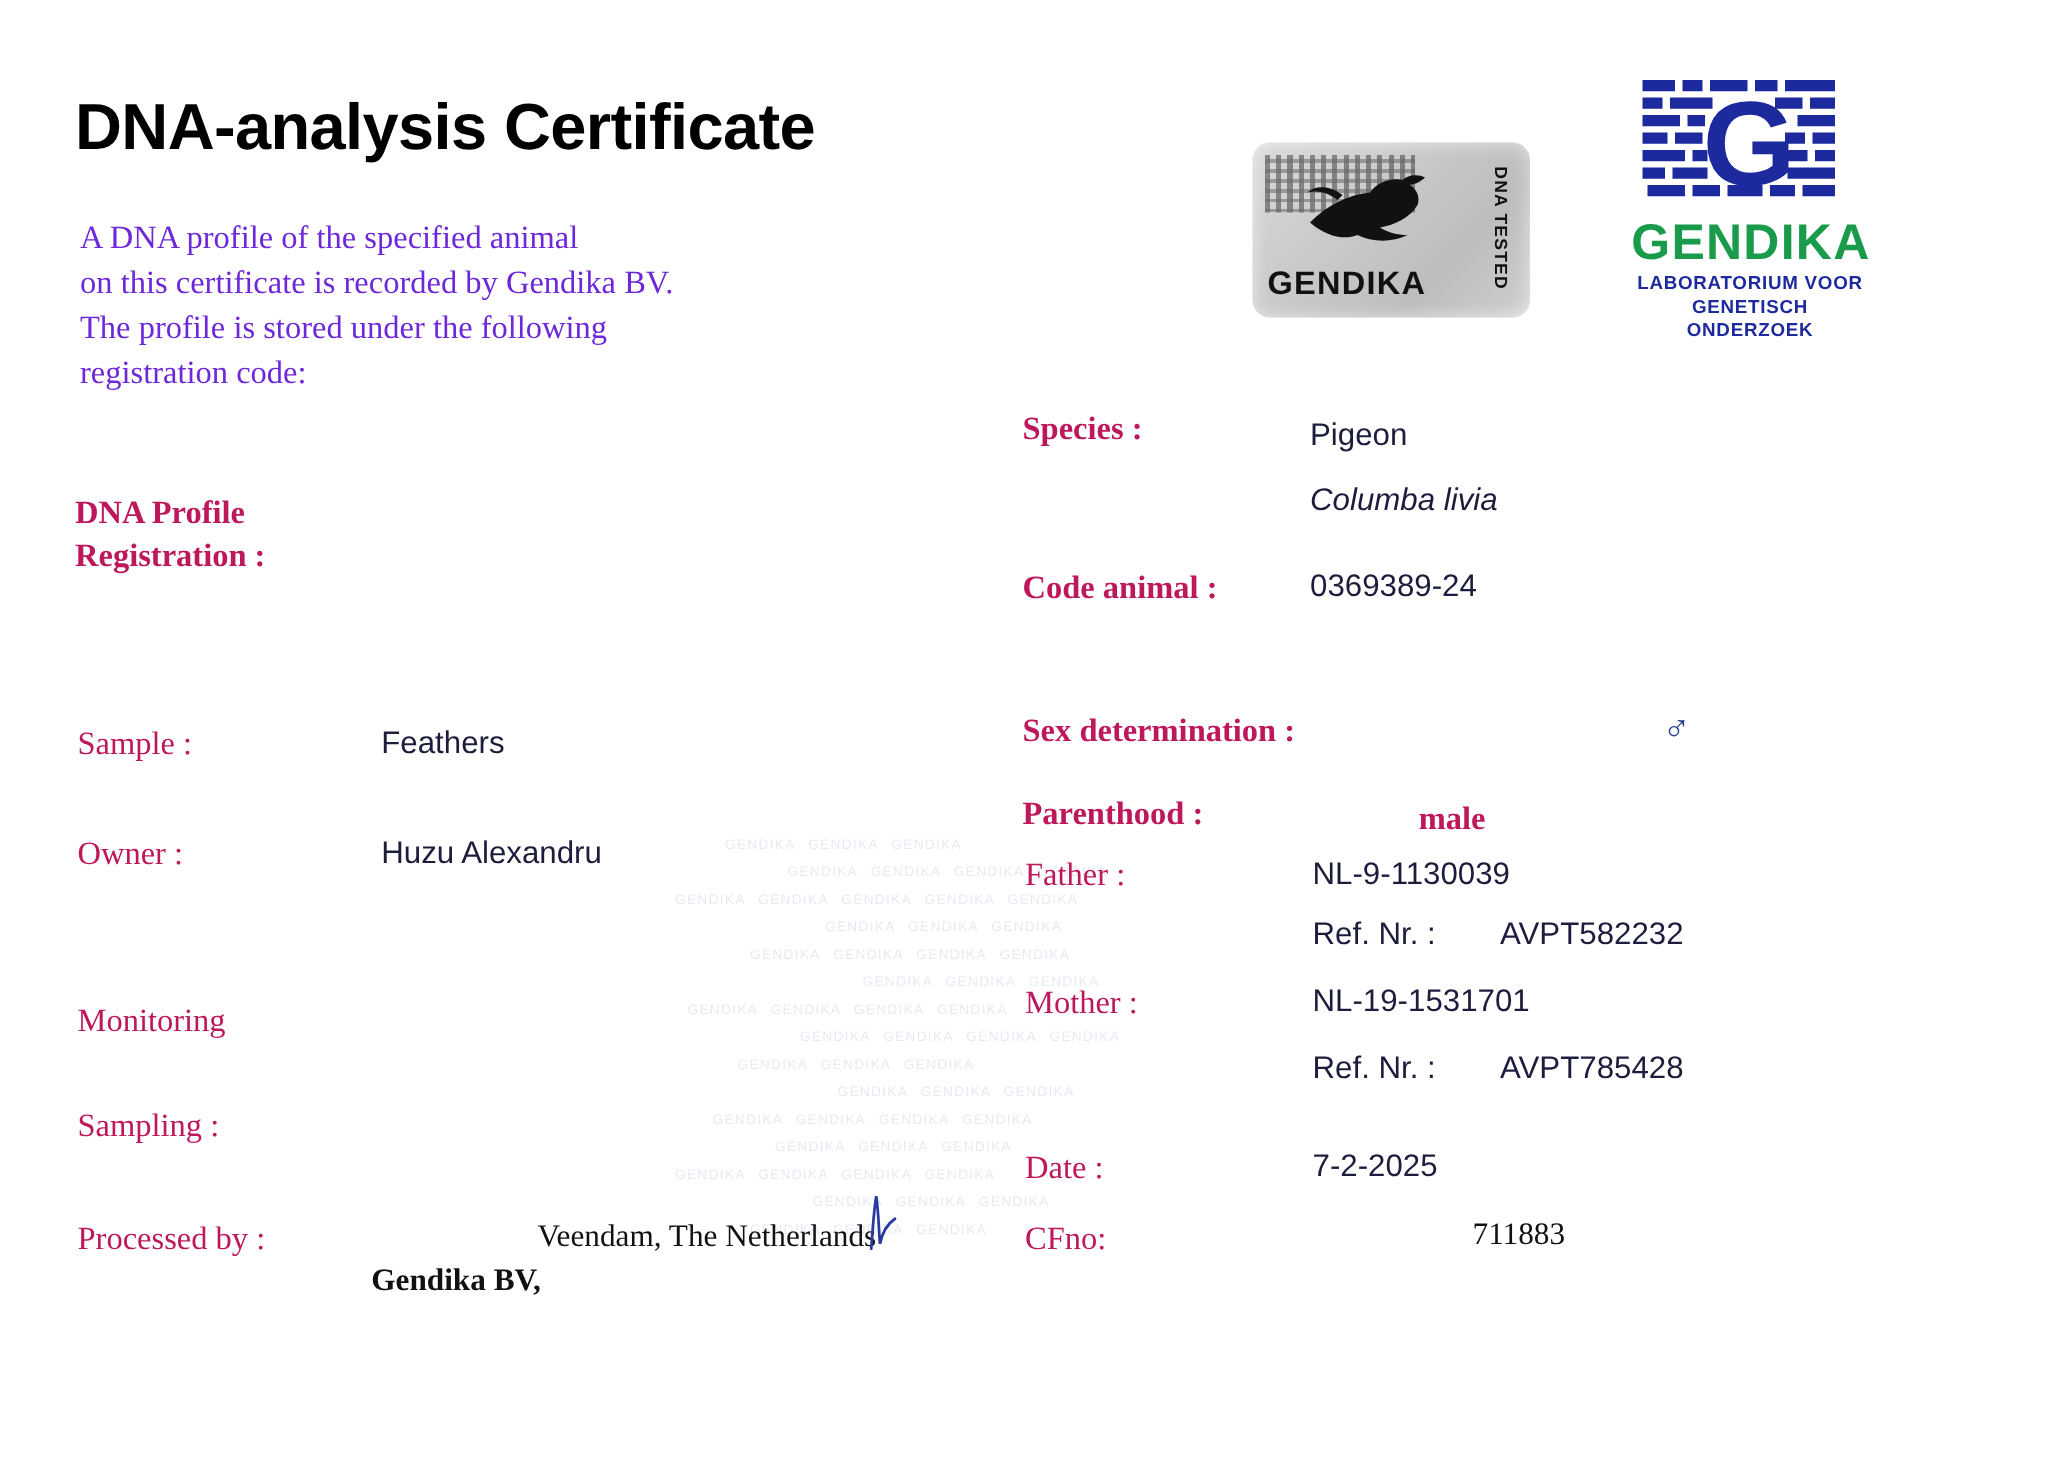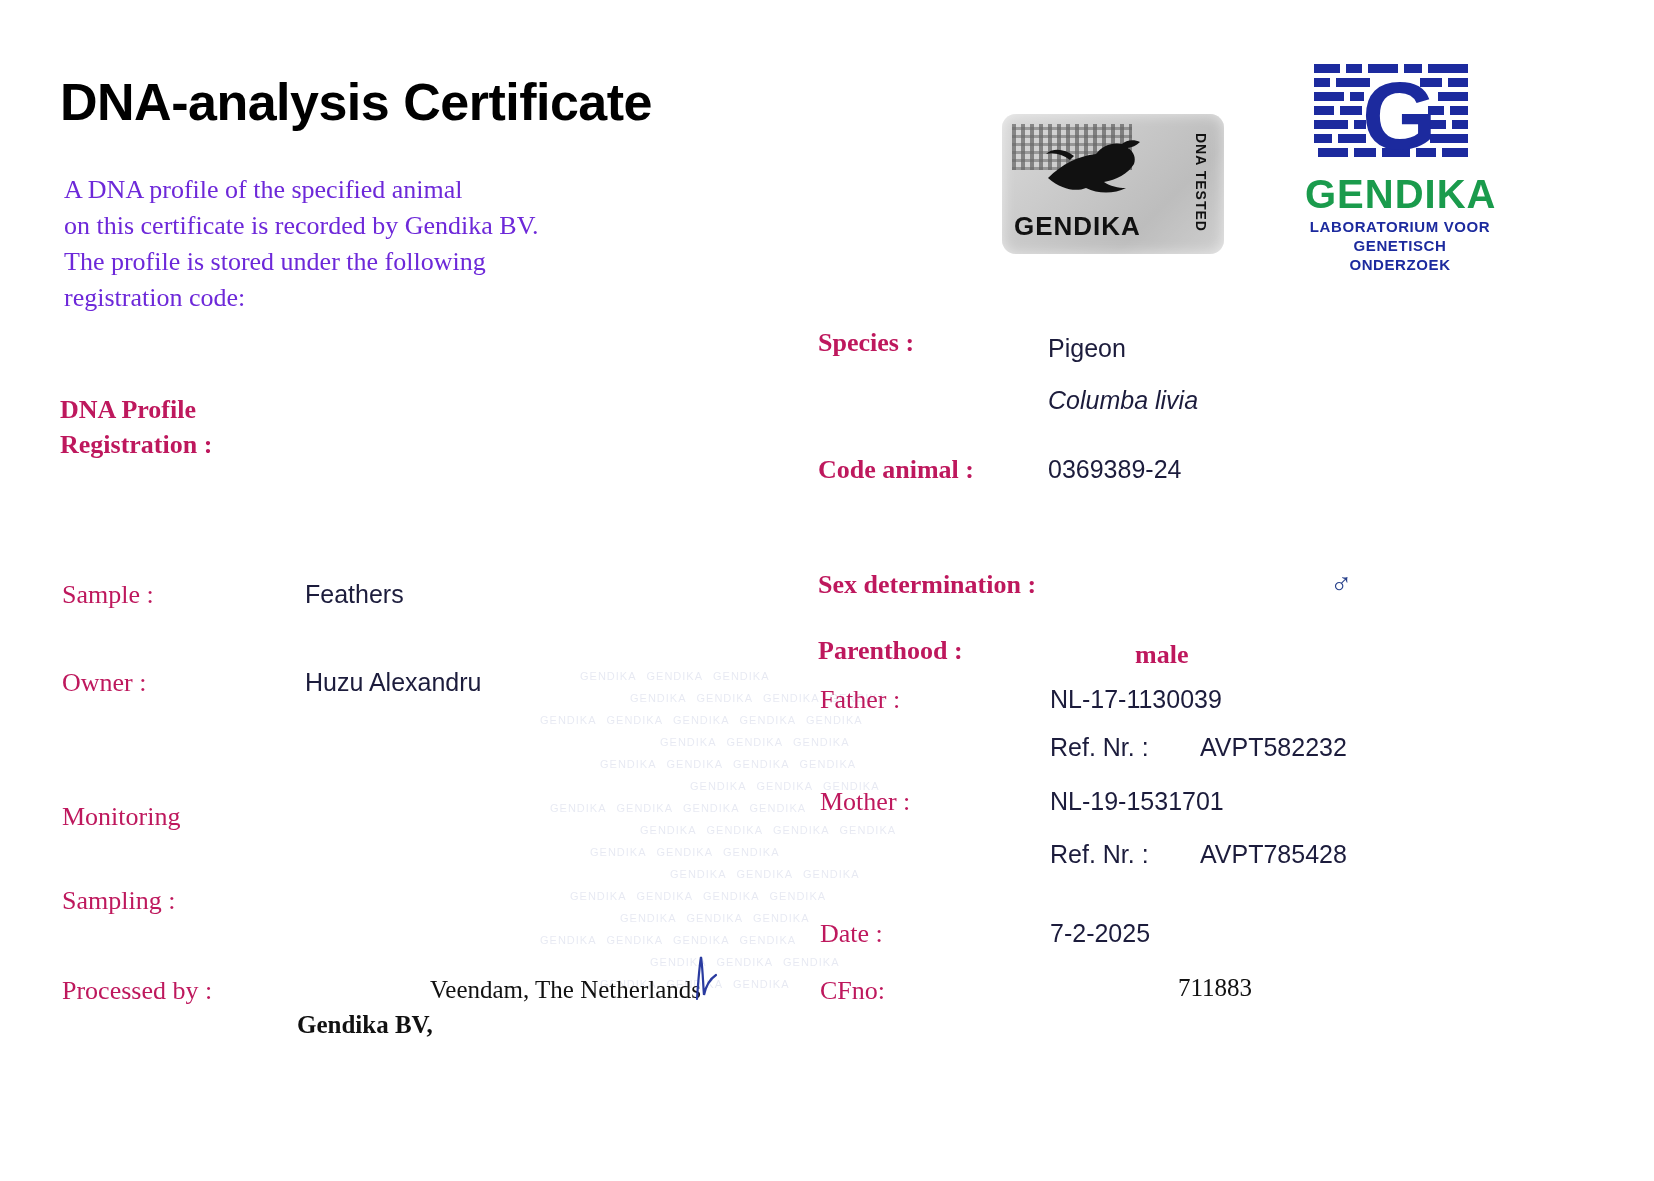--- a/index.html
+++ b/index.html
@@ -310,21 +310,21 @@
   <div class="lbl b" style="left:818px; top:455px;">Code animal :</div>
   <div class="val" style="left:1048px; top:455px;">0369389-24</div>
 
   <div class="lbl b" style="left:818px; top:570px;">Sex determination :</div>
   <div class="lbl b" style="left:1135px; top:596px;margin-top:44px;">male</div>
   <div class="male-sym" style="left:1330px; top:567px;">♂</div>
 
   <div class="lbl b" style="left:818px; top:636px;">Parenthood :</div>
 
   <div class="lbl" style="left:820px; top:685px;">Father :</div>
-  <div class="val" style="left:1050px; top:685px;">NL-17-1130039</div>
+  <div class="val" style="left:1050px; top:685px;">NL-9-1130039</div>
 
   <div class="val" style="left:1050px; top:733px;">Ref. Nr.  :</div>
   <div class="val" style="left:1200px; top:733px;">AVPT582232</div>
 
   <div class="lbl" style="left:820px; top:787px;">Mother :</div>
   <div class="val" style="left:1050px; top:787px;">NL-19-1531701</div>
 
   <div class="val" style="left:1050px; top:840px;">Ref. Nr.  :</div>
   <div class="val" style="left:1200px; top:840px;">AVPT785428</div>
 

